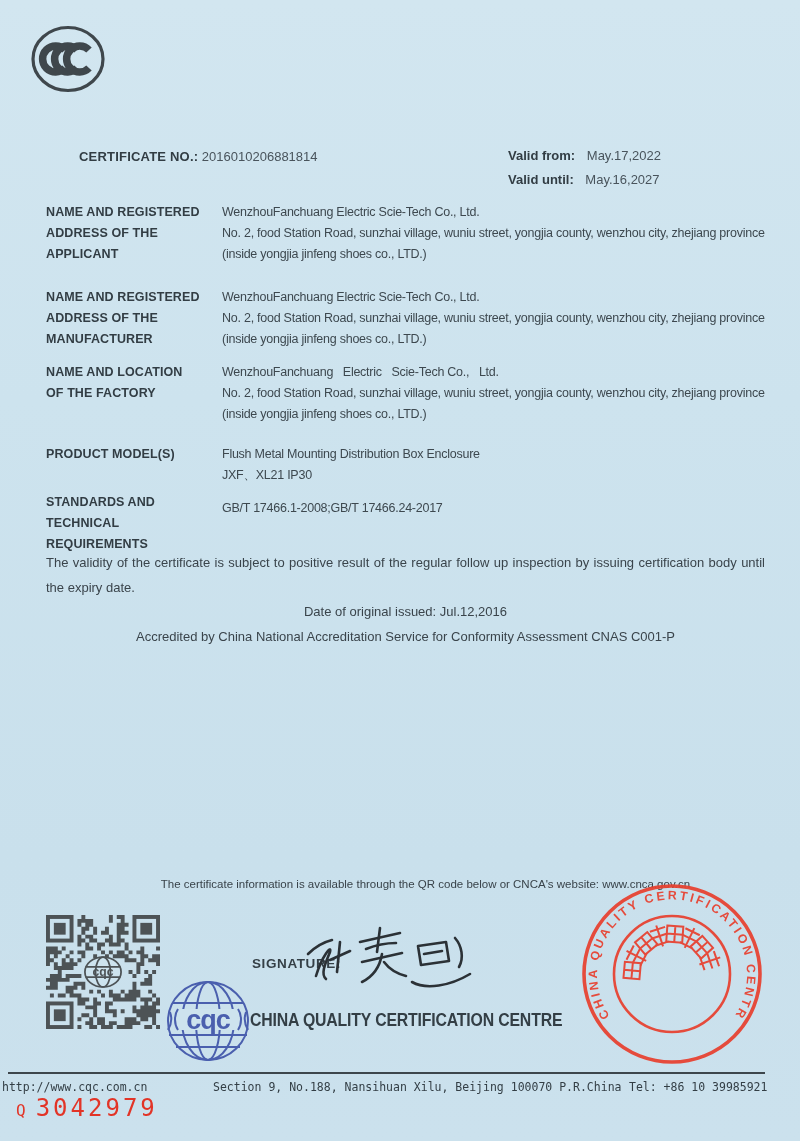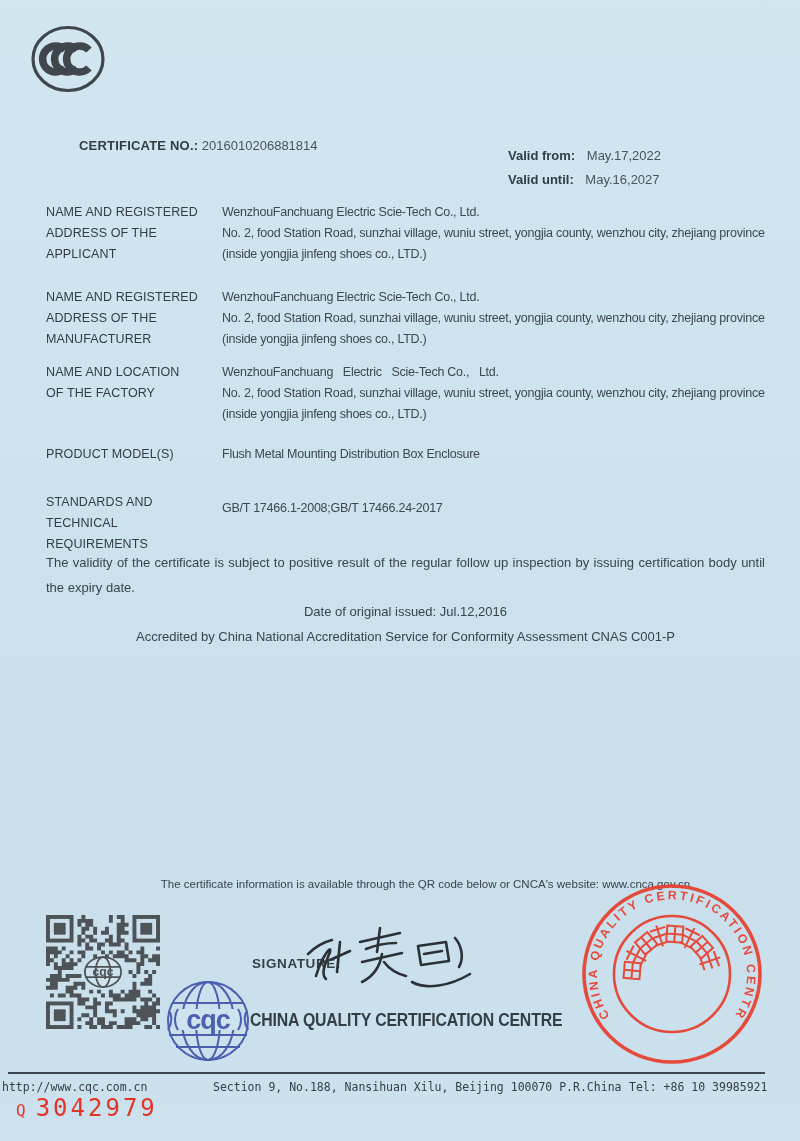--- a/index.html
+++ b/index.html
@@ -11,30 +11,30 @@
   }
   .sr{position:absolute;width:1px;height:1px;overflow:hidden;clip:rect(0 0 0 0);white-space:nowrap;}
 
   
   .ccc-logo{position:absolute;left:28px;top:22px;width:80px;height:74px;}
   .title-wrap{position:absolute;left:104px;right:14px;top:42px;text-align:center;margin:0;}
   .title-inner{display:inline-block;transform:scaleX(0.84);transform-origin:center;
     font-size:23px;font-weight:bold;letter-spacing:-0.2px;color:#39434a;white-space:nowrap;}
 
   
-  .cert-line{position:absolute;left:79px;top:138px;font-size:13px;white-space:nowrap;}
+  .cert-line{position:absolute;left:79px;top:149px;font-size:13px;white-space:nowrap;}
   .cert-line .lbl{font-weight:bold;letter-spacing:0.2px;color:#323d44;}
   .cert-line .val{color:#49545c;}
   .validity{position:absolute;left:508px;top:144px;font-size:13px;line-height:24px;white-space:nowrap;}
   .validity .lbl{font-weight:bold;color:#323d44;}
   .validity .val{color:#49545c;padding-left:8px;}
 
   
   .info-row{position:absolute;left:46px;width:730px;display:flex;}
-  .info-label{width:176px;font-size:12.5px;font-weight:normal;line-height:21px;
+  .info-label{width:176px;font-size:12.5px;font-weight:bold;line-height:21px;
     letter-spacing:0.1px;color:#323d44;white-space:pre-line;}
   .info-value{flex:1;font-size:12.5px;line-height:21px;color:#3d484f;}
   .info-value > div{white-space:pre;letter-spacing:-0.25px;}
   .pad-top{padding-top:6px;}
 
   
   .body-text{position:absolute;left:46px;top:551px;width:719px;font-size:13px;
     line-height:24.6px;color:#3a444b;}
   .body-text p{margin:0;text-align:justify;}
   .body-text p.plain{text-align:center;}
@@ -128,20 +128,21 @@
       <div>WenzhouFanchuang   Electric   Scie-Tech Co.,   Ltd.</div>
       <div>No. 2, food Station Road, sunzhai village, wuniu street, yongjia county, wenzhou city, zhejiang province</div>
       <div>(inside yongjia jinfeng shoes co., LTD.)</div>
     </div>
   </div>
 
   <div class="info-row" style="top:444px">
     <div class="info-label">PRODUCT MODEL(S)</div>
     <div class="info-value">
       <div>Flush Metal Mounting Distribution Box Enclosure</div>
+      <div>JXF、XL21 IP30</div>
     </div>
   </div>
 
   <div class="info-row" style="top:492px">
     <div class="info-label">STANDARDS AND
 TECHNICAL REQUIREMENTS</div>
     <div class="info-value pad-top">
       <div>GB/T 17466.1-2008;GB/T 17466.24-2017</div>
     </div>
   </div>

